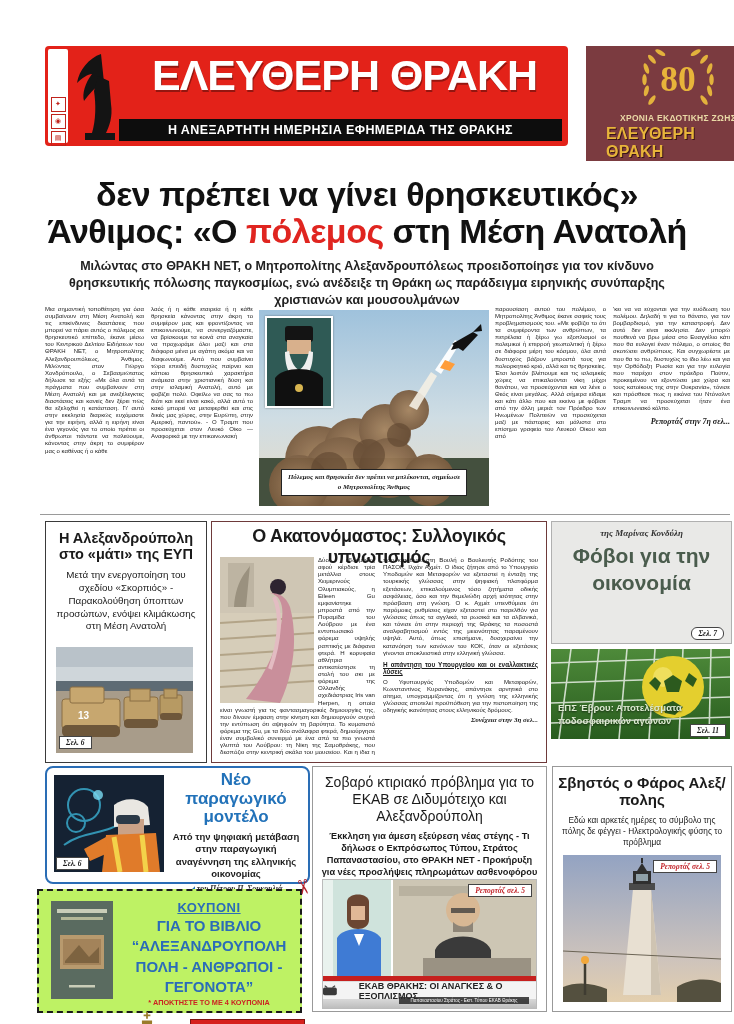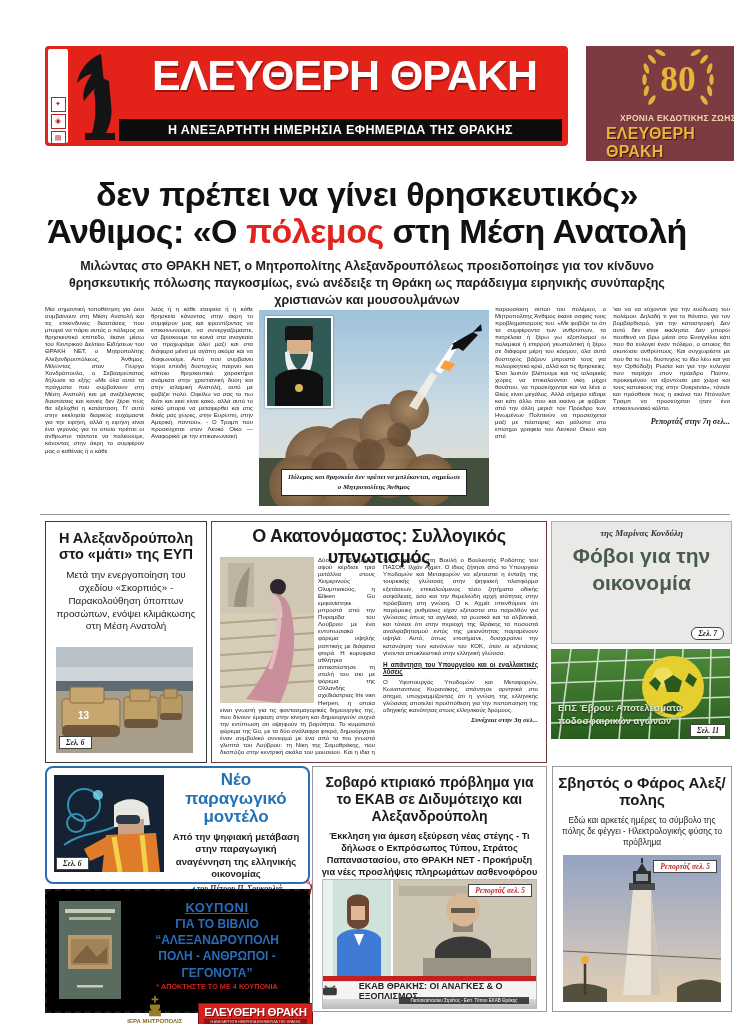--- a/index.html
+++ b/index.html
@@ -70,34 +70,34 @@
   #sport-caption{position:absolute;left:7px;bottom:12px;font-size:9.5px;font-weight:600;color:#dcead0;line-height:1.3;
                  text-shadow:0 1px 2px rgba(0,0,0,.6);}
   
   #mont-box{left:45px;top:766px;width:261px;height:114px;border:2px solid #2a6db5;border-radius:8px;}
   #mont-img{position:absolute;left:7px;top:7px;width:110px;height:97px;}
   #mont-text{position:absolute;left:122px;right:5px;top:3px;text-align:center;}
   #mont-title{font-size:17px;font-weight:800;color:#2272b9;line-height:1.1;}
   #mont-sub{margin-top:4px;font-size:9.5px;font-weight:700;color:#1d1d1d;line-height:1.3;}
   #mont-byline{margin-top:4px;font:italic 700 8px "Liberation Serif",serif;color:#333;}
   #mont-byline .tri{color:#2272b9;font-style:normal;font-size:7px;}
-  #coupon{left:45px;top:889px;width:261px;height:120px;background:#000000;border:2.5px dashed #1a1a1a;}
+  #coupon{left:37px;top:889px;width:261px;height:120px;background:#bef264;border:2.5px dashed #1a1a1a;}
   #scissors{position:absolute;right:-12px;top:-16px;font-size:20px;color:#b3202a;transform:rotate(80deg);font-family:"DejaVu Sans",sans-serif;}
   #coupon-book{position:absolute;left:12px;top:10px;width:62px;height:98px;}
   #coupon-right{position:absolute;left:84px;right:5px;top:7px;text-align:center;}
   #coupon-title{display:inline-block;font-size:13px;font-weight:800;color:#2b6cb8;text-decoration:underline;letter-spacing:.5px;}
-  .coupon-line{font-size:12px;font-weight:800;color:#2b6cb8;line-height:1.35;}
+  .coupon-line{font-size:15px;font-weight:800;color:#2b6cb8;line-height:1.35;}
   #coupon-note{font-size:7.3px;font-weight:800;color:#cc2222;margin-top:1px;}
   #coupon-logos{display:flex;align-items:center;justify-content:center;gap:10px;margin-top:5px;}
   #coupon-org{font-size:6px;font-weight:700;color:#8a6b2a;line-height:1.3;text-align:center;}
   #coupon-eth{background:#d6201d;padding:2px 5px 1px;border:1px solid #7d1310;}
   #coupon-eth-main{color:#fff;font-size:11.5px;font-weight:800;letter-spacing:-.3px;text-shadow:1px 1px 0 #6d0f0c;white-space:nowrap;}
   #coupon-eth-sub{background:#8c1512;color:#f6c9c7;font-size:3.5px;margin-top:1px;padding:1px 0;white-space:nowrap;}
   #ekab-box{left:312px;top:766px;width:233px;height:244px;border:1px solid #999;}
-  #ekab-title{margin:7px 6px 0;text-align:center;font-size:14px;font-weight:700;line-height:1.22;}
+  #ekab-title{margin:7px 6px 0;text-align:center;font-size:14px;font-weight:400;line-height:1.22;}
   #ekab-sub{margin:6px 7px 0;text-align:center;font-size:9.2px;font-weight:700;line-height:1.3;}
   #ekab-media{position:absolute;left:9px;right:9px;top:112px;border:1px solid #bbb;}
   #ekab-nametag{position:absolute;left:76px;bottom:4px;width:130px;background:rgba(40,40,40,.85);color:#fff;
                 font-size:4.5px;text-align:center;padding:1px 0;}
   #ekab-banner-red{height:5px;background:#c6201e;}
   #ekab-banner{height:17px;background:#f4f4f4;display:flex;align-items:center;justify-content:center;gap:22px;
                border-top:1px solid #ddd;}
   #ekab-banner-text{font-size:9px;font-weight:800;color:#222;}
   #ekab-banner-grey{height:9px;background:linear-gradient(#d9d9d9,#bdbdbd);}
   #faros-box{left:552px;top:766px;width:178px;height:244px;border:1px solid #999;}

